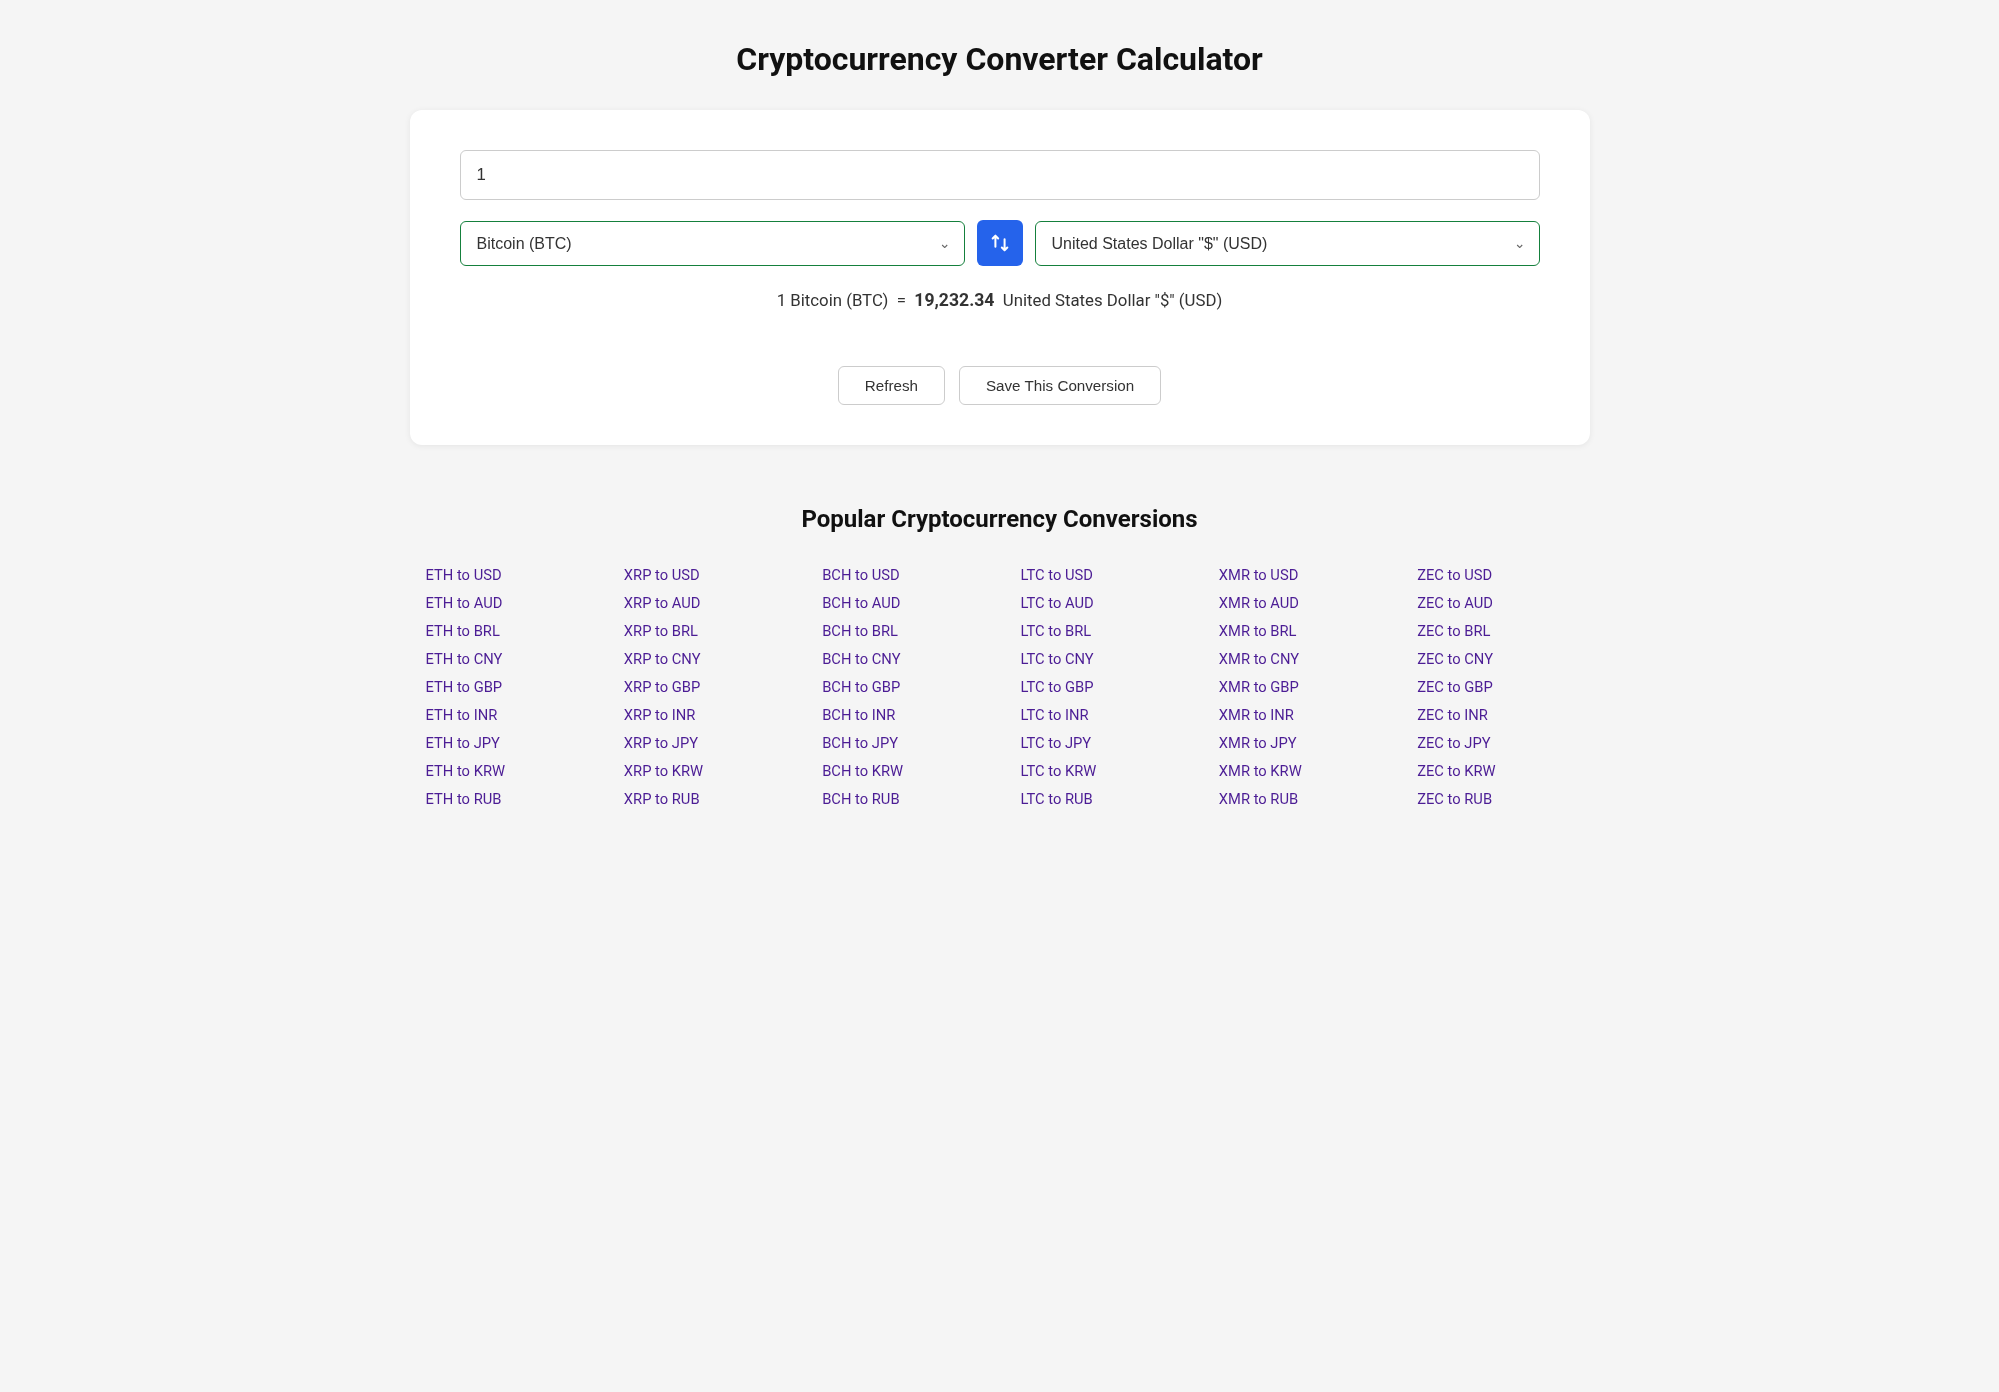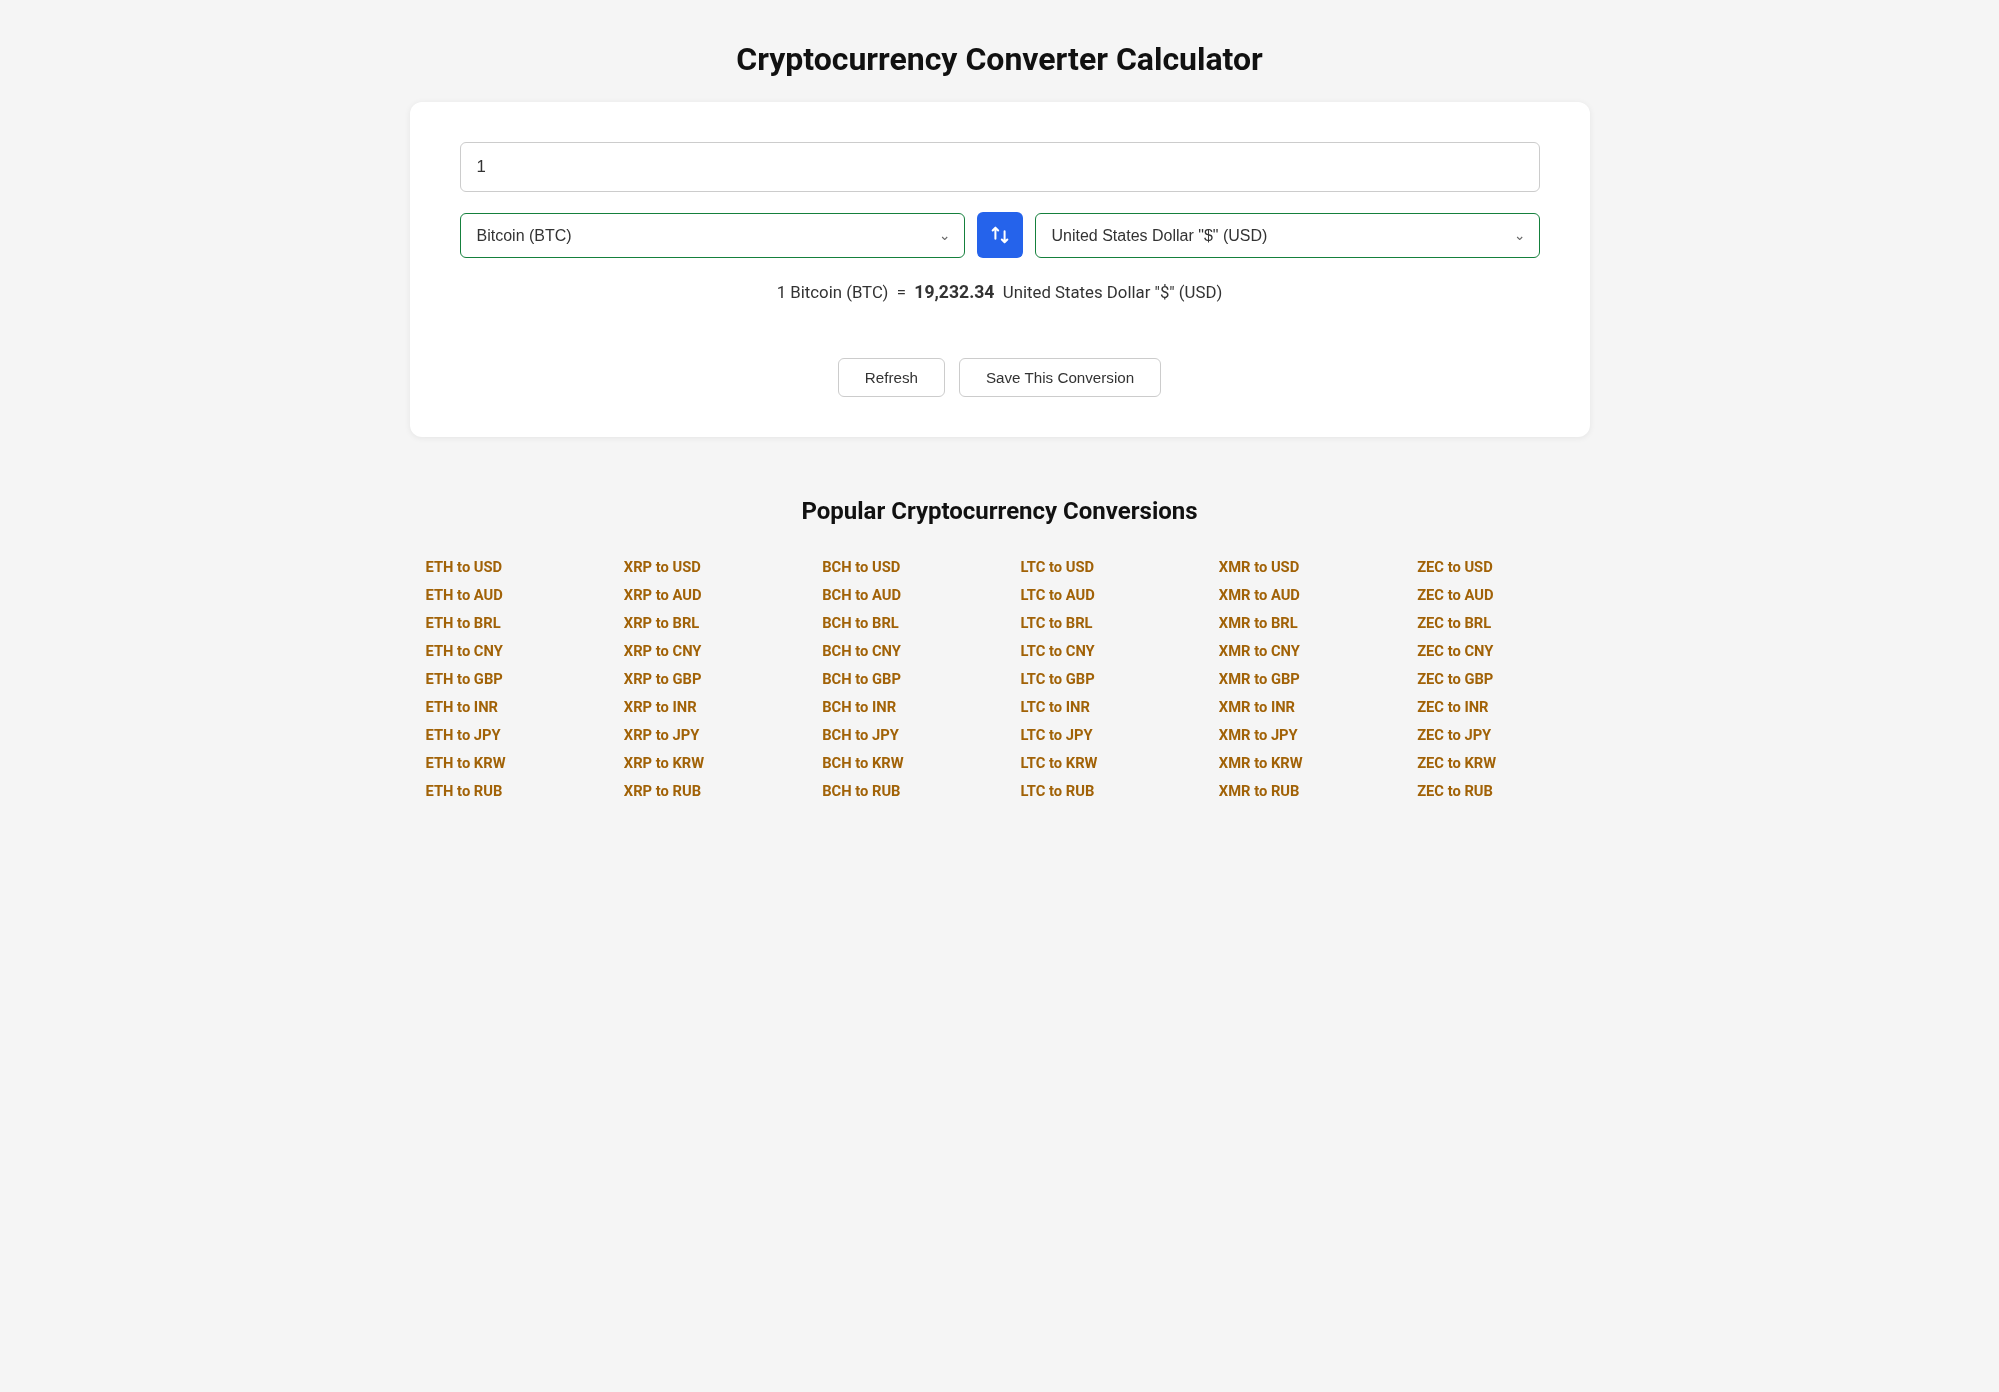--- a/index.html
+++ b/index.html
@@ -15,21 +15,21 @@
     }
     .page-wrapper {
       max-width: 1300px;
       margin: 0 auto;
       padding: 40px 60px;
     }
     .page-title {
       text-align: center;
       font-size: 2rem;
       font-weight: 700;
-      margin-bottom: 24px;
+      margin-bottom: 32px;
       color: #111;
     }
     .converter-card {
       background: #fff;
       border-radius: 12px;
       padding: 40px 50px 40px 50px;
       margin-bottom: 60px;
       box-shadow: 0 1px 6px rgba(0,0,0,0.07);
     }
     .amount-input {
@@ -125,26 +125,25 @@
       font-weight: 700;
       margin-bottom: 30px;
       color: #111;
     }
     .conversions-grid {
       display: grid;
       grid-template-columns: repeat(6, 1fr);
       gap: 6px 10px;
     }
     .conversion-link {
-      color: #a16207;
+      color: #4c1d95;
       text-decoration: none;
       font-size: 0.92rem;
       padding: 3px 16px;
       display: block;
-      font-weight: bold;
     }
   </style>
 </head>
 <body>
 
 <div class="page-wrapper">
   <h1 class="page-title">Cryptocurrency Converter Calculator</h1>
 
   <div class="converter-card">
     <input class="amount-input" type="text" value="1" style="">

